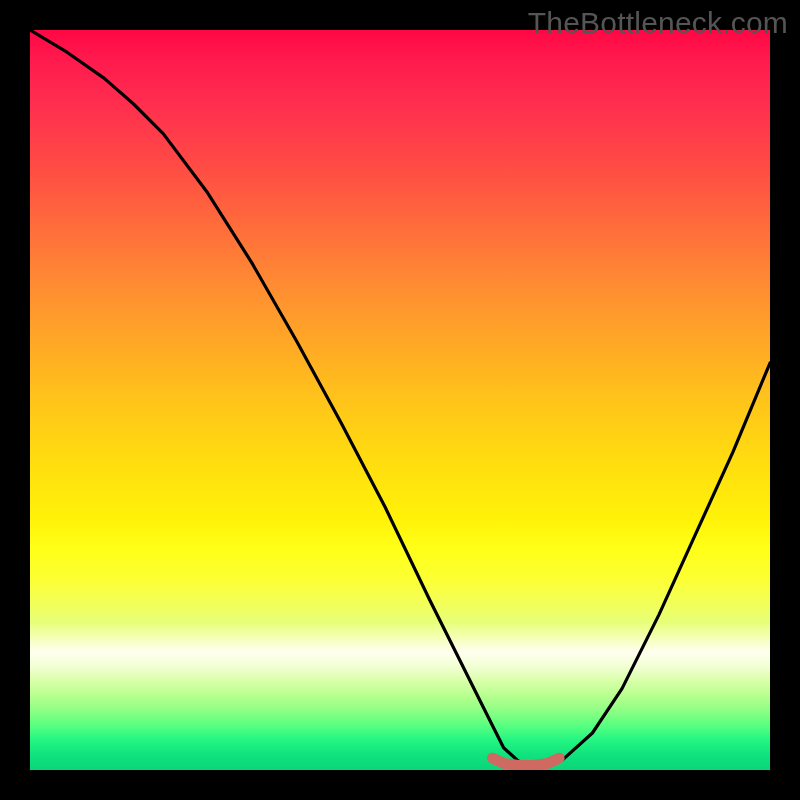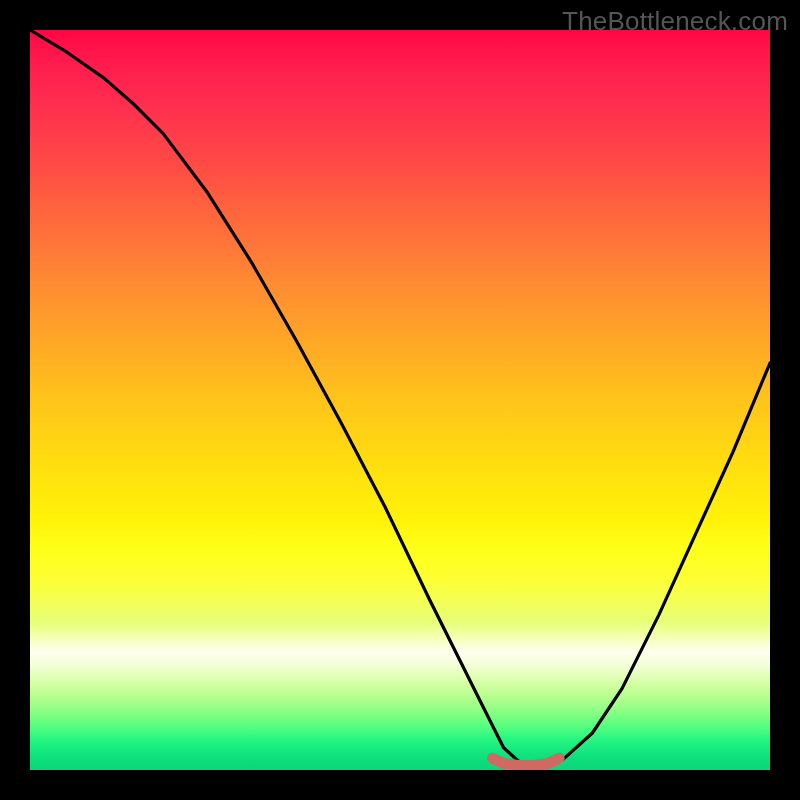--- a/index.html
+++ b/index.html
@@ -15,21 +15,21 @@
     position: relative;
     width: 800px;
     height: 800px;
     background: #000;
   }
   .watermark {
     position: absolute;
     top: 6px;
     right: 12px;
     color: #555;
-    font-size: 26px;
+    font-size: 30px;
     font-weight: 500;
     letter-spacing: 0.2px;
     z-index: 10;
     user-select: none;
   }
   .plot {
     position: absolute;
     left: 30px;
     top: 30px;
     width: 740px;

